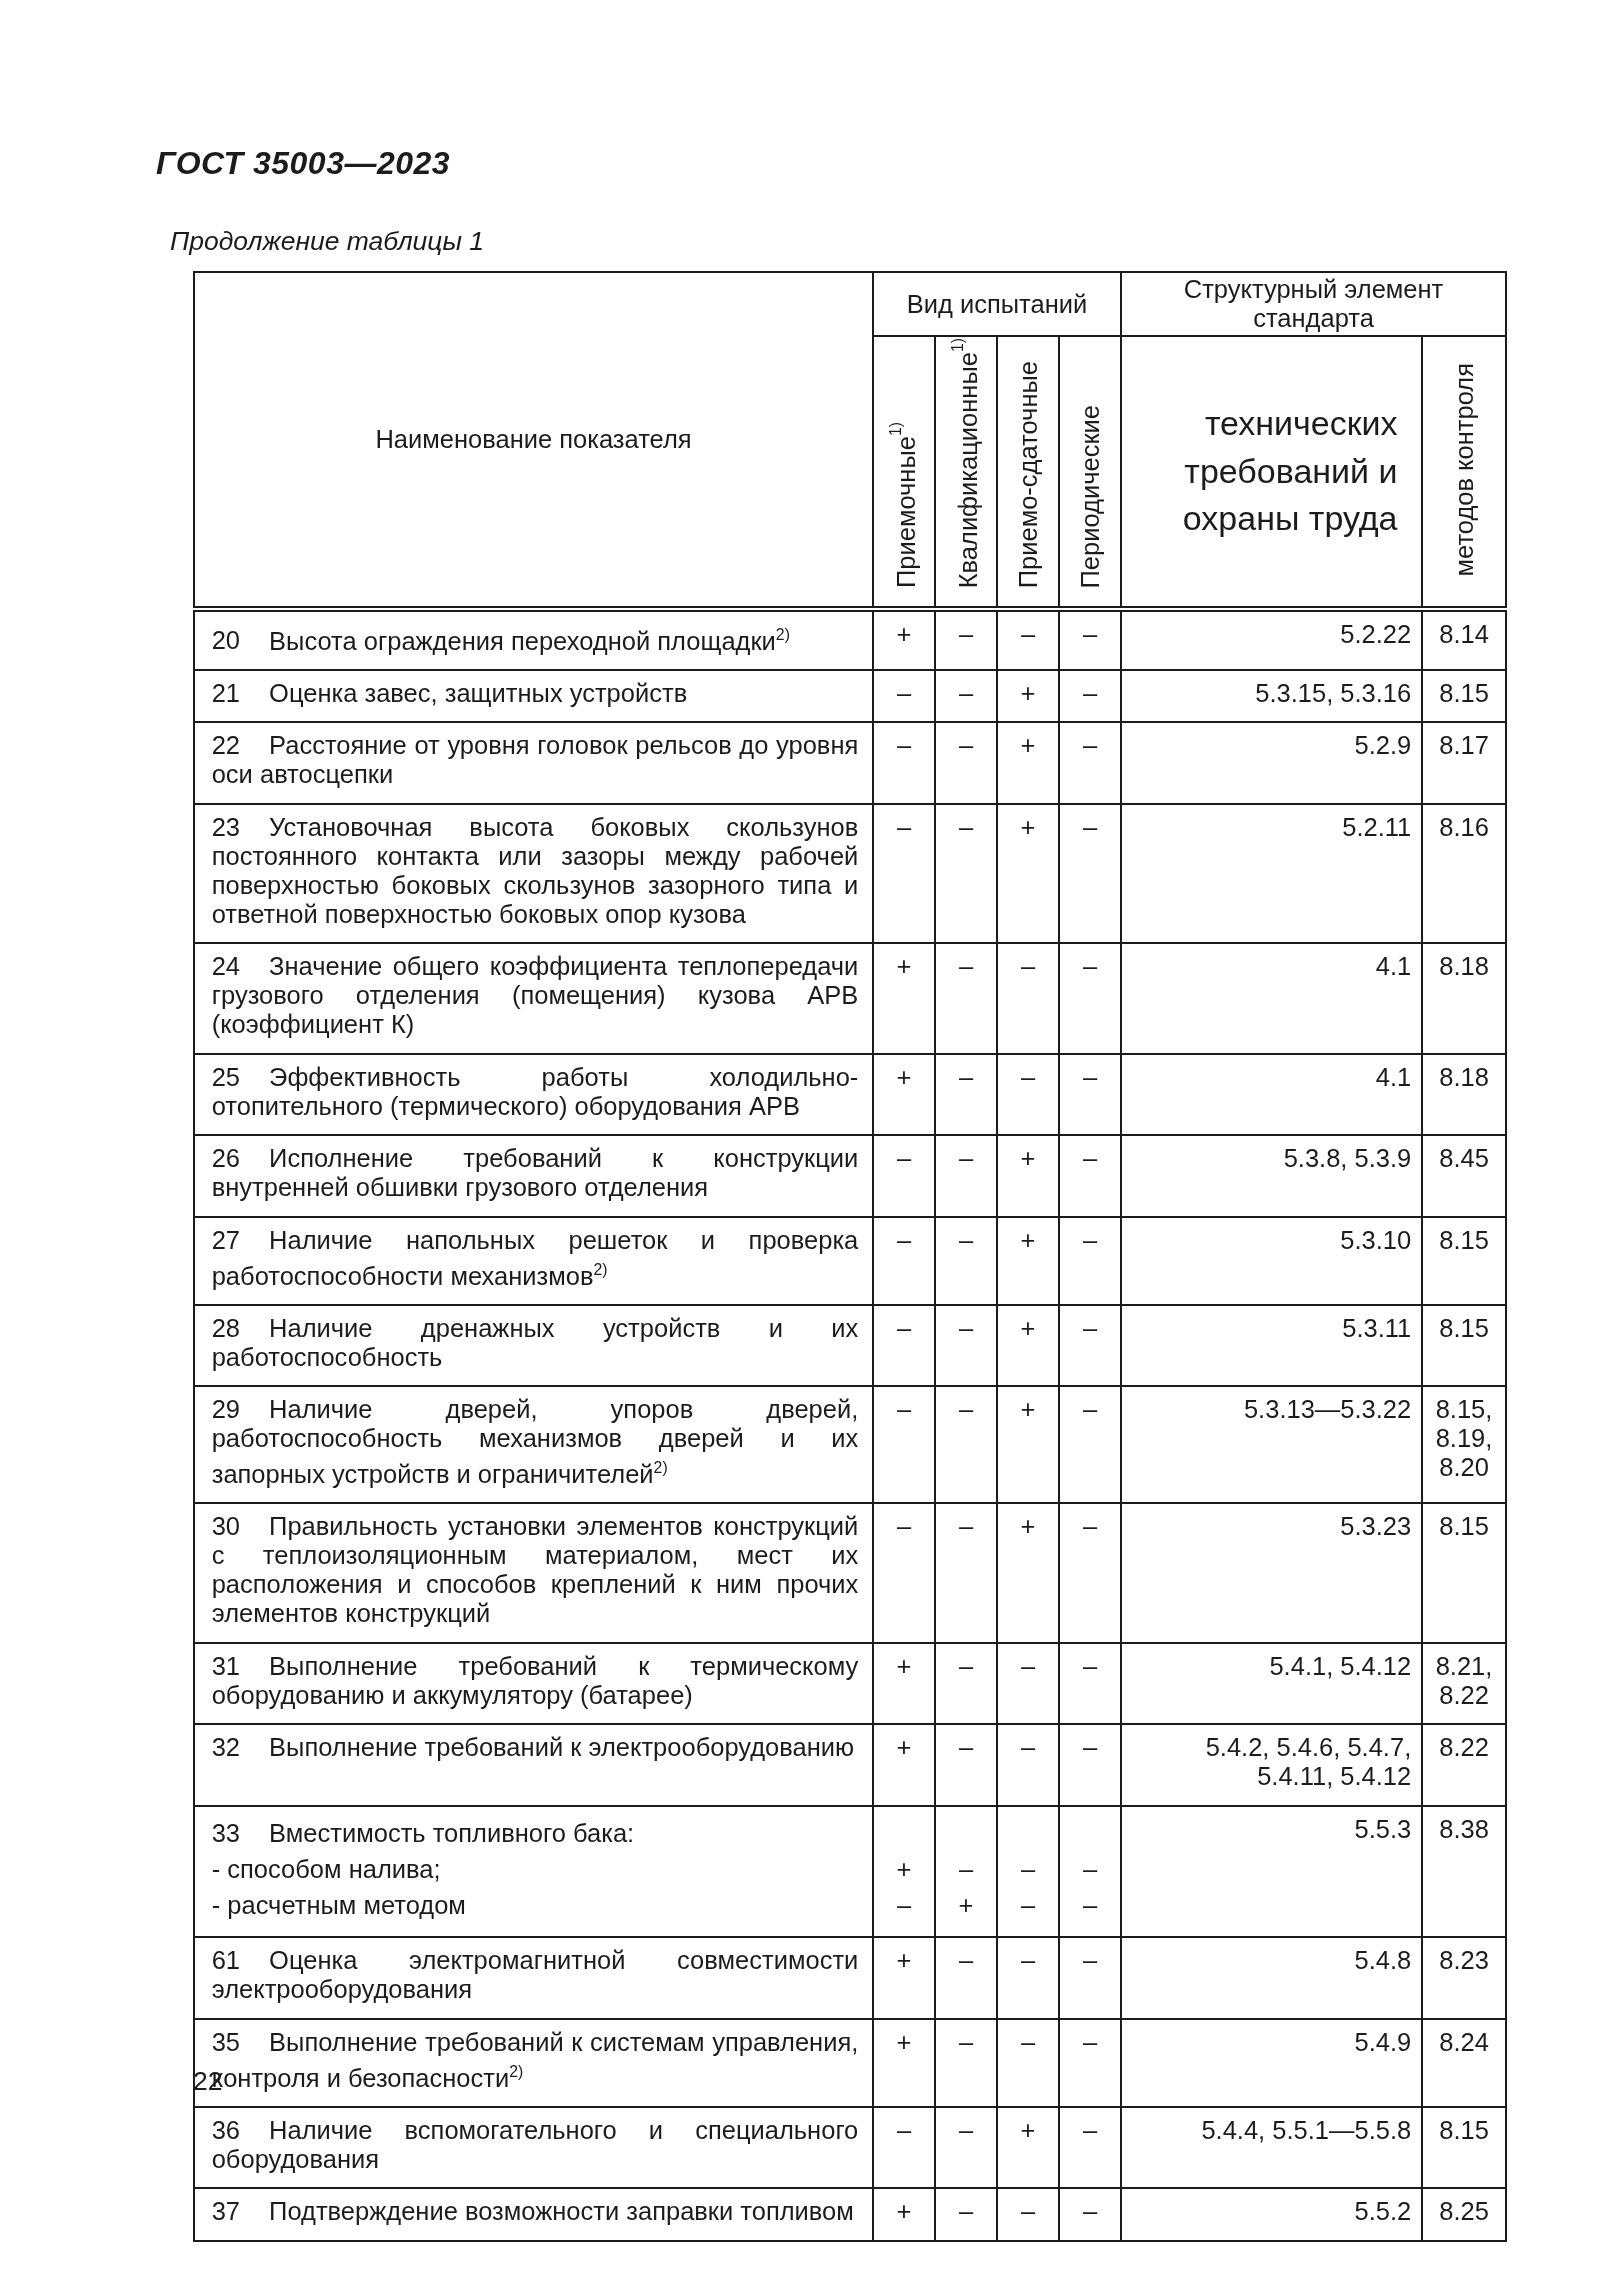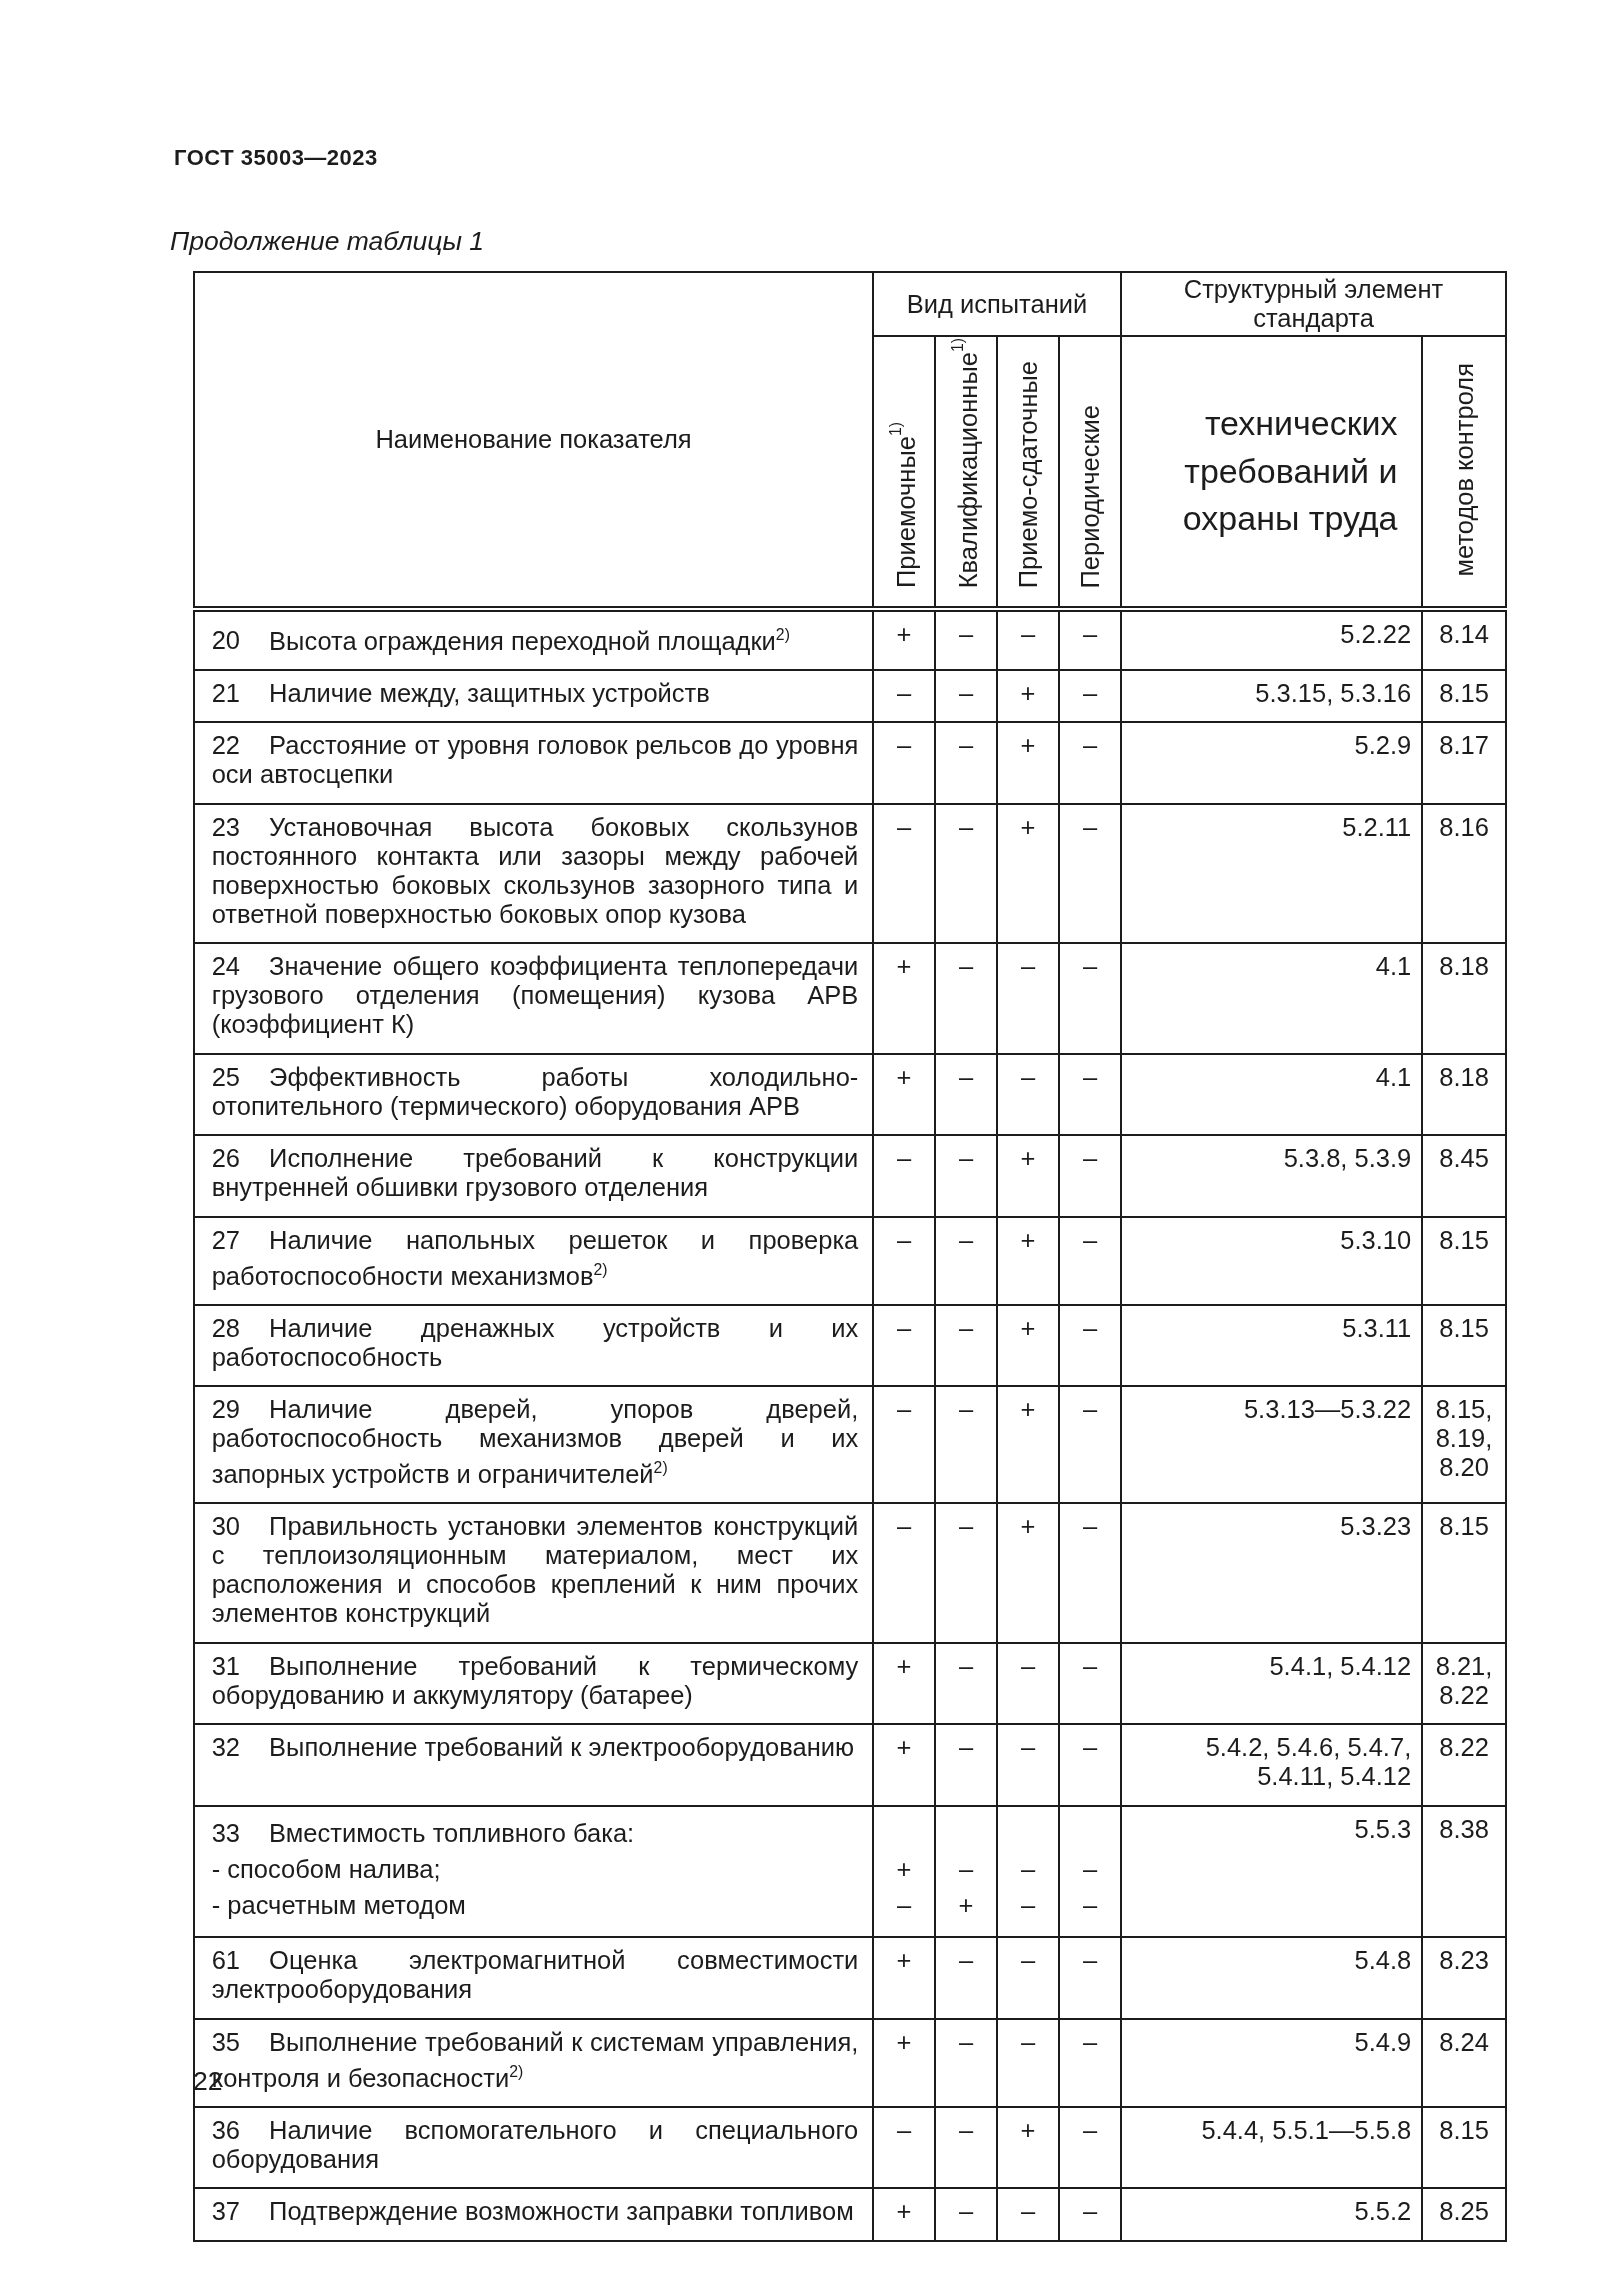--- a/index.html
+++ b/index.html
@@ -7,25 +7,26 @@
     position: relative;
     width: 1621px;
     height: 2293px;
     background: #ffffff;
     font-family: "Liberation Sans", sans-serif;
     color: #1c1c1c;
     overflow: hidden;
   }
   .doc-code {
     position: absolute;
-    left: 174px;
+    left: 156px;
     top: 145px;
-    font-size: 22px;
+    font-size: 32px;
     font-weight: bold;
     letter-spacing: 0.5px;
+    font-style: italic;
   }
   .caption {
     position: absolute;
     left: 170px;
     top: 226px;
     font-size: 26.5px;
     font-style: italic;
   }
   table.gost {
     position: absolute;
@@ -151,21 +152,21 @@
         <tr>
           <td class="name"><span class="num">20</span><span>Высота ограждения переходной площадки</span><sup>2)</sup></td>
           <td class="mark">+</td>
           <td class="mark">–</td>
           <td class="mark">–</td>
           <td class="mark">–</td>
           <td class="req">5.2.22</td>
           <td class="met">8.14</td>
         </tr>
         <tr>
-          <td class="name"><span class="num">21</span><span>Наличие между, защитных устройств</span></td>
+          <td class="name"><span class="num">21</span><span>Оценка завес, защитных устройств</span></td>
           <td class="mark">–</td>
           <td class="mark">–</td>
           <td class="mark">+</td>
           <td class="mark">–</td>
           <td class="req">5.3.15, 5.3.16</td>
           <td class="met">8.15</td>
         </tr>
         <tr>
           <td class="name"><span class="num">22</span><span>Расстояние от уровня головок рельсов до уровня оси автосцепки</span></td>
           <td class="mark">–</td>

